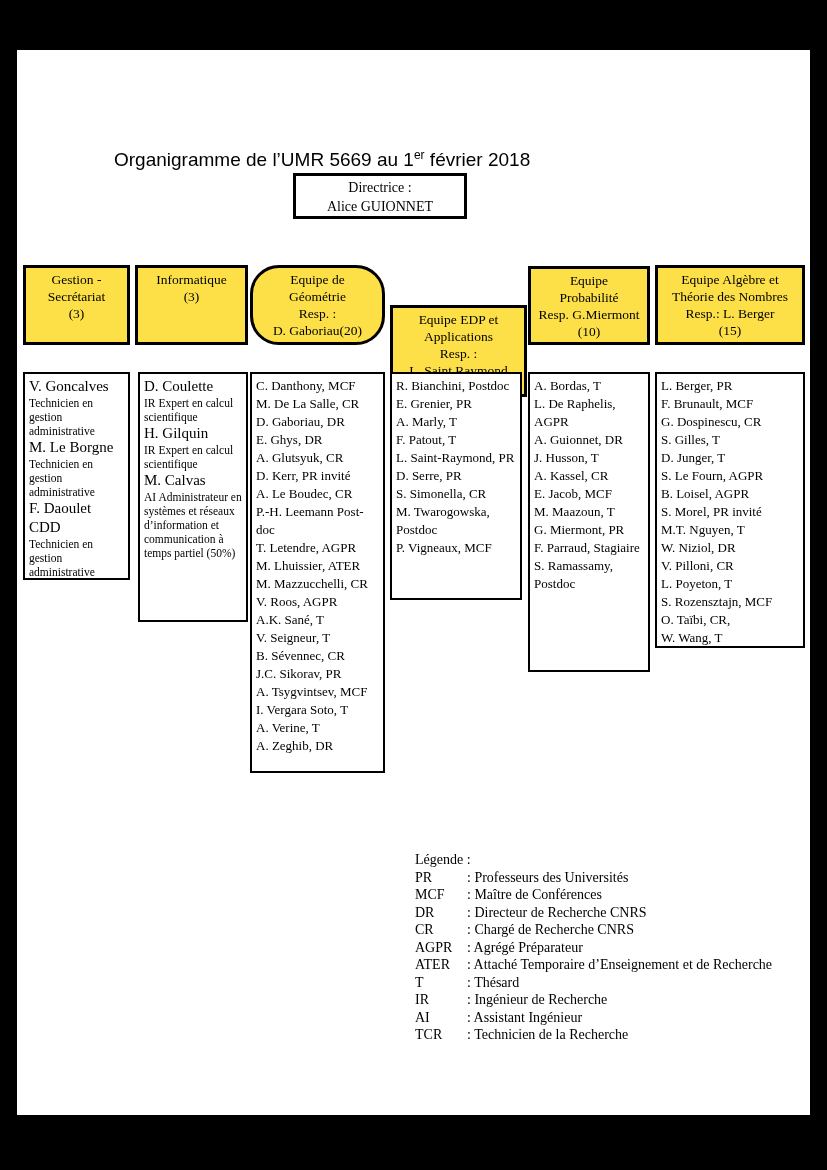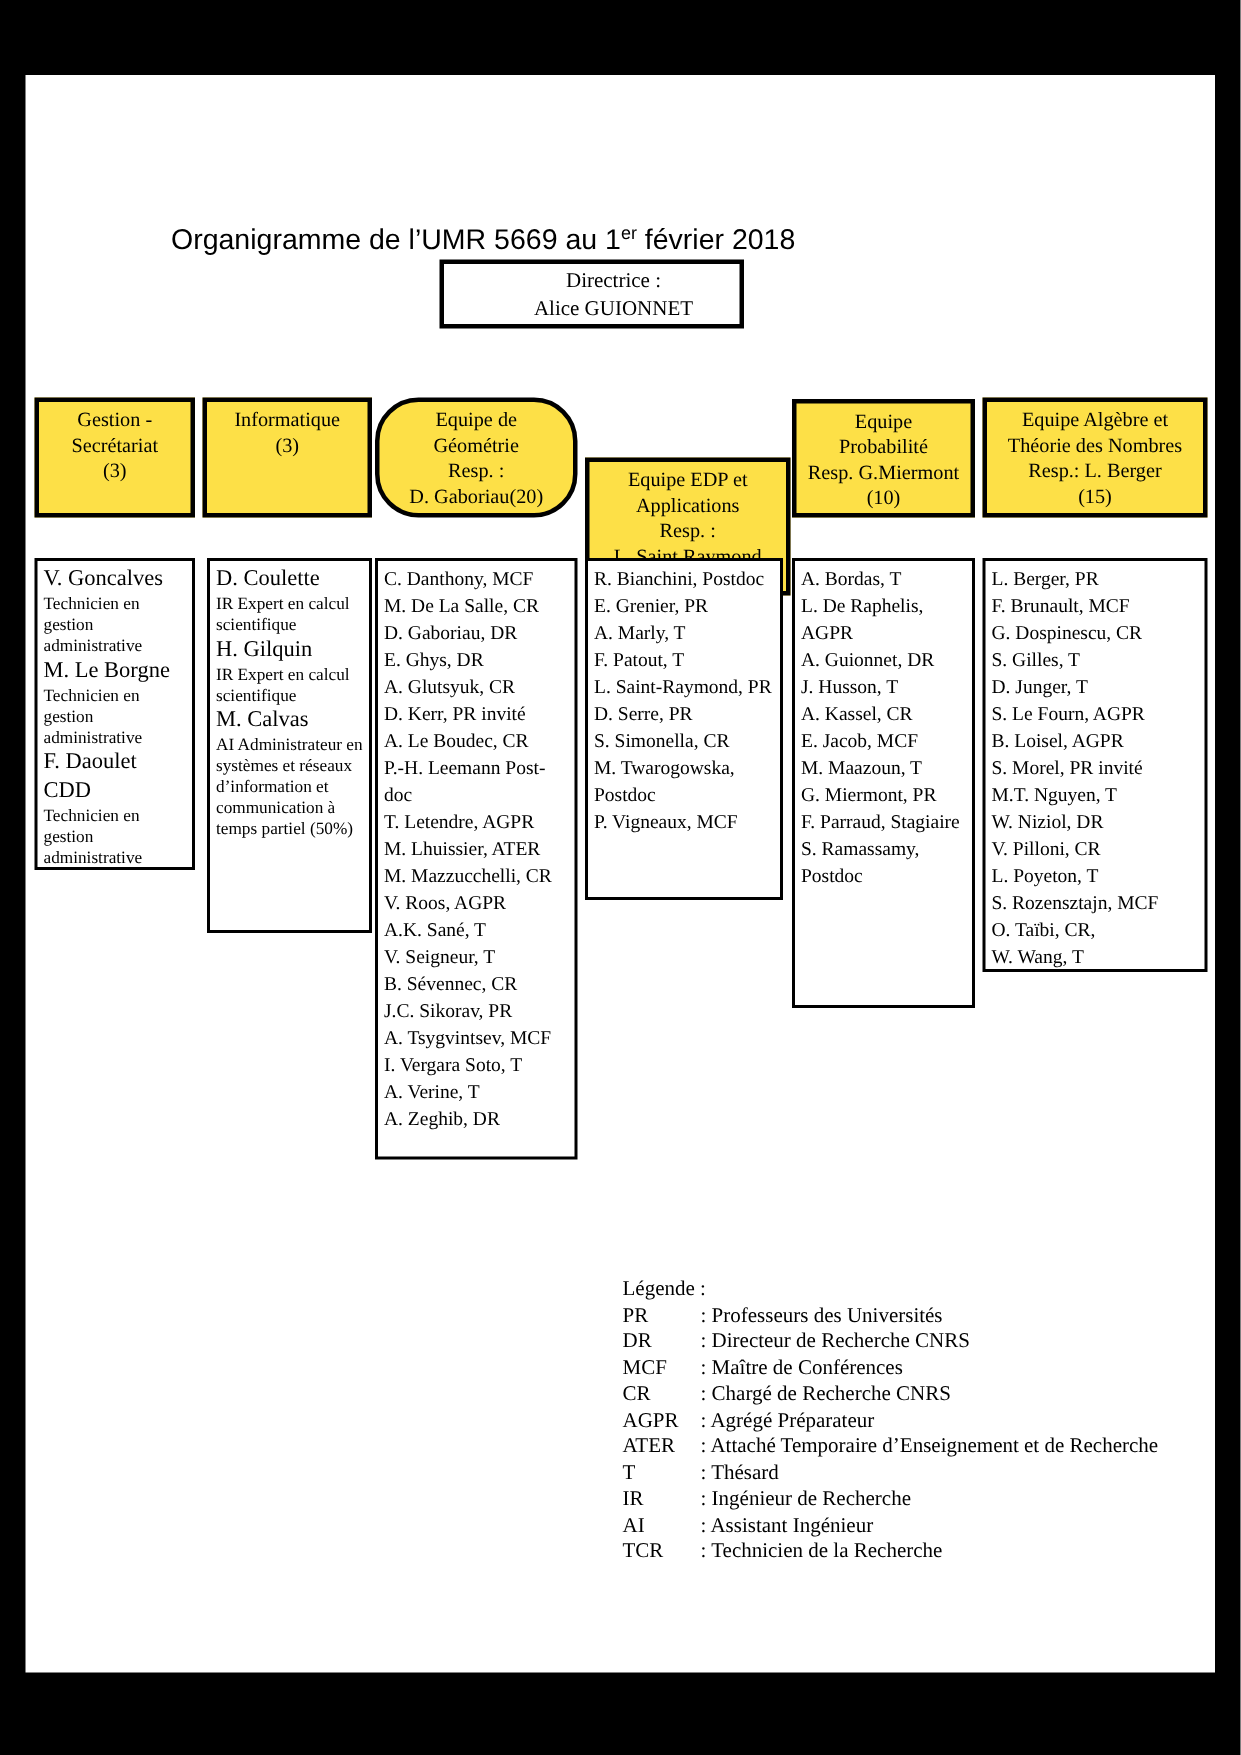--- a/index.html
+++ b/index.html
@@ -17,21 +17,21 @@
   }
   .title{
     position:absolute;left:97px;top:70px;
     font-family:"Liberation Sans", sans-serif;
     font-size:19px;white-space:nowrap;margin-top:28px;
   }
   .title sup{font-size:12px;}
   .director-box{
     position:absolute;left:276px;top:123px;width:168px;height:38px;
     border:3px solid #000;background:#fff;
-    text-align:center;font-size:14px;line-height:19px;padding-top:2px;padding-left:29px;
+    text-align:center;font-size:14px;line-height:19px;padding-top:2px;
   }
   .tbox{
     position:absolute;border:3px solid #000;background:#fde047;
     box-sizing:border-box;
   }
   .hbox{text-align:center;font-size:13.5px;padding-top:3px;}
   .hline{line-height:17px;}
   .mbox{
     position:absolute;border:2px solid #000;background:#fff;
     box-sizing:border-box;text-align:left;
@@ -184,22 +184,22 @@
       <div class="mline">L. Poyeton, T</div>
       <div class="mline">S. Rozensztajn, MCF</div>
       <div class="mline">O. Taïbi, CR,</div>
       <div class="mline">W. Wang, T</div>
     </div>
 
   <div class="legend">
     <div>Légende :</div>
     <div>
         <div class="lrow"><span class="labbr">PR</span><span>: Professeurs des Universités</span></div>
+        <div class="lrow"><span class="labbr">MCF</span><span>: Maître de Conférences</span></div>
         <div class="lrow"><span class="labbr">DR</span><span>: Directeur de Recherche CNRS</span></div>
-        <div class="lrow"><span class="labbr">MCF</span><span>: Maître de Conférences</span></div>
         <div class="lrow"><span class="labbr">CR</span><span>: Chargé de Recherche CNRS</span></div>
         <div class="lrow"><span class="labbr">AGPR</span><span>: Agrégé Préparateur</span></div>
         <div class="lrow"><span class="labbr">ATER</span><span>: Attaché Temporaire d’Enseignement et de Recherche</span></div>
         <div class="lrow"><span class="labbr">T</span><span>: Thésard</span></div>
         <div class="lrow"><span class="labbr">IR</span><span>: Ingénieur de Recherche</span></div>
         <div class="lrow"><span class="labbr">AI</span><span>: Assistant Ingénieur</span></div>
         <div class="lrow"><span class="labbr">TCR</span><span>: Technicien de la Recherche</span></div>
       </div>
   </div>
 

